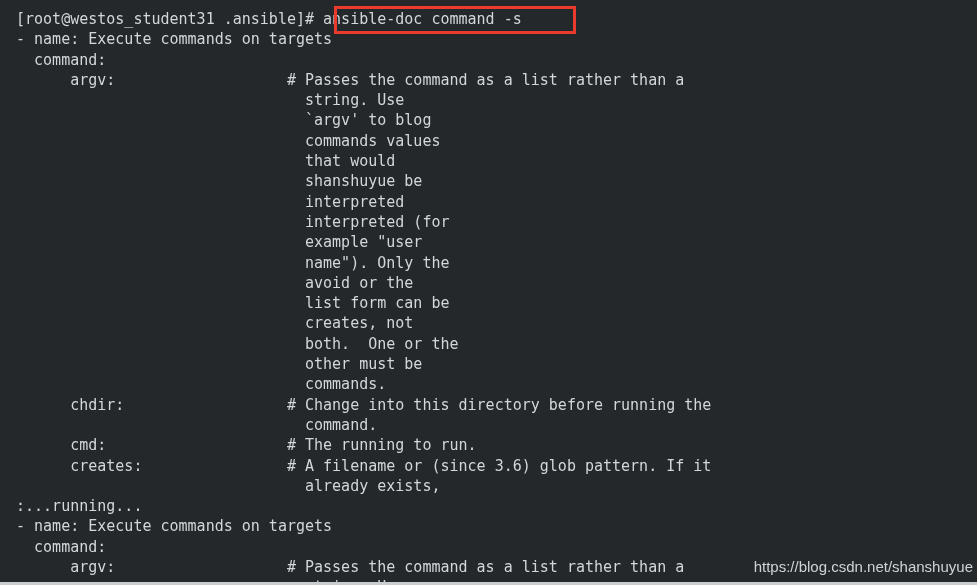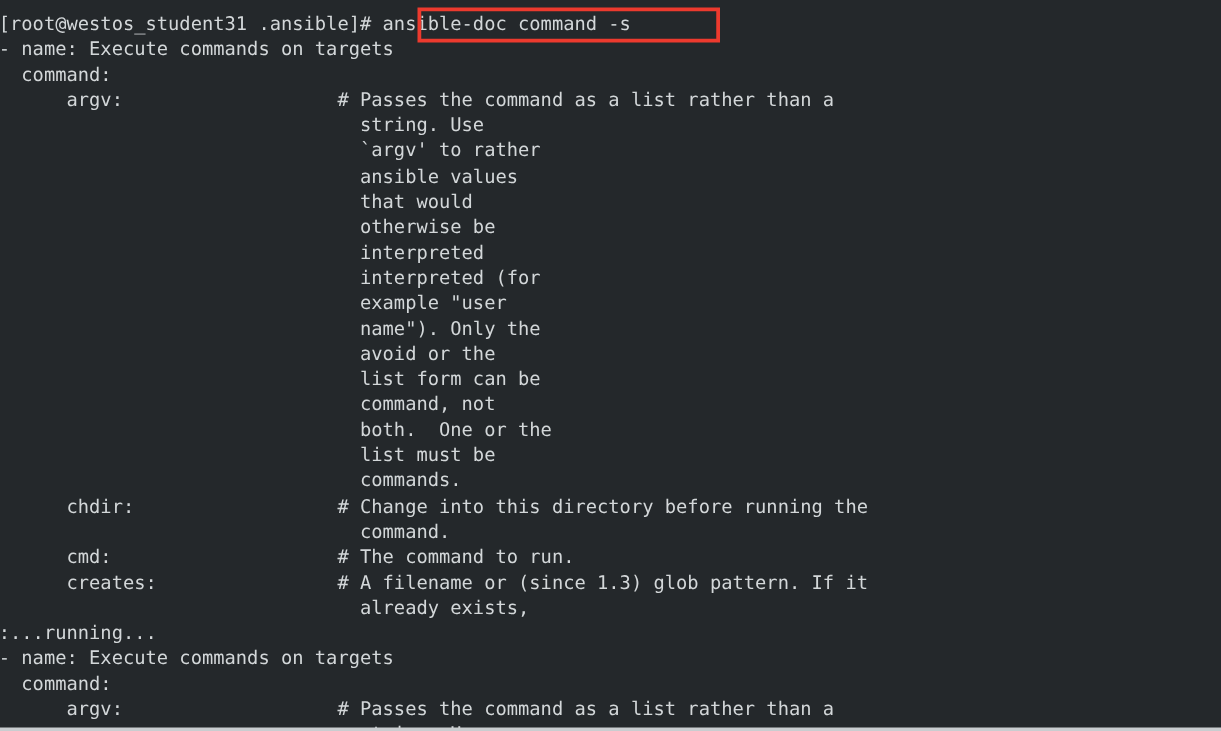--- a/index.html
+++ b/index.html
@@ -24,21 +24,21 @@
     position: absolute;
     left: -1px;
     top: 9px;
     width: 980px;
   }
   .line {
     height: 20.3px;
     white-space: pre;
     letter-spacing: 0px;
   }
-  .line .seg { display: inline; }
+  .line .seg { display: inline; padding-left: 17px; }
 
   
   #cmd-highlight {
     position: absolute;
     left: 334px;
     top: 6px;
     width: 242px;
     height: 28px;
     border: 3px solid #ec3a2e;
     box-sizing: border-box;
@@ -70,43 +70,44 @@
 <body>
 
 <div id="terminal">
 
   <div id="screen">
     <div class="line"><span class="seg">[root@westos_student31 .ansible]# ansible-doc command -s</span></div>
     <div class="line"><span class="seg">- name: Execute commands on targets</span></div>
     <div class="line"><span class="seg">  command:</span></div>
     <div class="line"><span class="seg">      argv:                   # Passes the command as a list rather than a</span></div>
     <div class="line"><span class="seg">                                string. Use</span></div>
-    <div class="line"><span class="seg">                                `argv' to rather</span></div>
-    <div class="line"><span class="seg">                                ansible values</span></div>
+    <div class="line"><span class="seg">                                `argv' to blog</span></div>
+    <div class="line"><span class="seg">                                commands values</span></div>
     <div class="line"><span class="seg">                                that would</span></div>
-    <div class="line"><span class="seg">                                otherwise be</span></div>
+    <div class="line"><span class="seg">                                shanshuyue be</span></div>
     <div class="line"><span class="seg">                                interpreted</span></div>
     <div class="line"><span class="seg">                                interpreted (for</span></div>
     <div class="line"><span class="seg">                                example "user</span></div>
     <div class="line"><span class="seg">                                name"). Only the</span></div>
     <div class="line"><span class="seg">                                avoid or the</span></div>
     <div class="line"><span class="seg">                                list form can be</span></div>
-    <div class="line"><span class="seg">                                command, not</span></div>
+    <div class="line"><span class="seg">                                creates, not</span></div>
     <div class="line"><span class="seg">                                both.  One or the</span></div>
-    <div class="line"><span class="seg">                                list must be</span></div>
+    <div class="line"><span class="seg">                                other must be</span></div>
     <div class="line"><span class="seg">                                commands.</span></div>
     <div class="line"><span class="seg">      chdir:                  # Change into this directory before running the</span></div>
     <div class="line"><span class="seg">                                command.</span></div>
-    <div class="line"><span class="seg">      cmd:                    # The command to run.</span></div>
-    <div class="line"><span class="seg">      creates:                # A filename or (since 1.3) glob pattern. If it</span></div>
+    <div class="line"><span class="seg">      cmd:                    # The running to run.</span></div>
+    <div class="line"><span class="seg">      creates:                # A filename or (since 3.6) glob pattern. If it</span></div>
     <div class="line"><span class="seg">                                already exists,</span></div>
     <div class="line"><span class="seg">:...running...</span></div>
     <div class="line"><span class="seg">- name: Execute commands on targets</span></div>
     <div class="line"><span class="seg">  command:</span></div>
     <div class="line"><span class="seg">      argv:                   # Passes the command as a list rather than a</span></div>
     <div class="line"><span class="seg">                                string. Use</span></div>
   </div>
 
   <div id="cmd-highlight"></div>
 
+  <div id="watermark">https://blog.csdn.net/shanshuyue</div>
 
   <div id="bottom-edge"></div>
 </div>
 
 </body></html>

